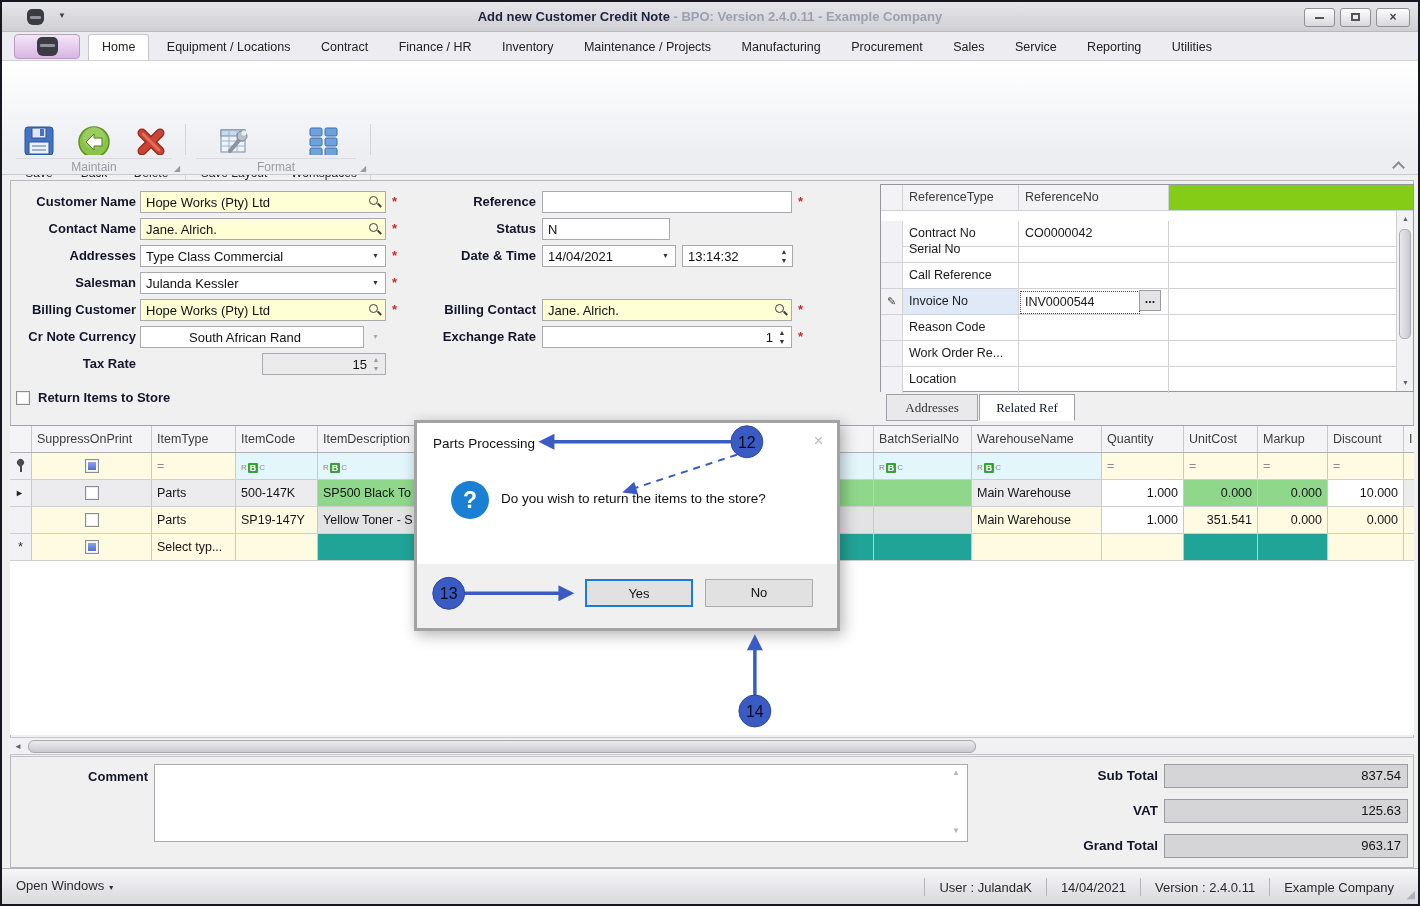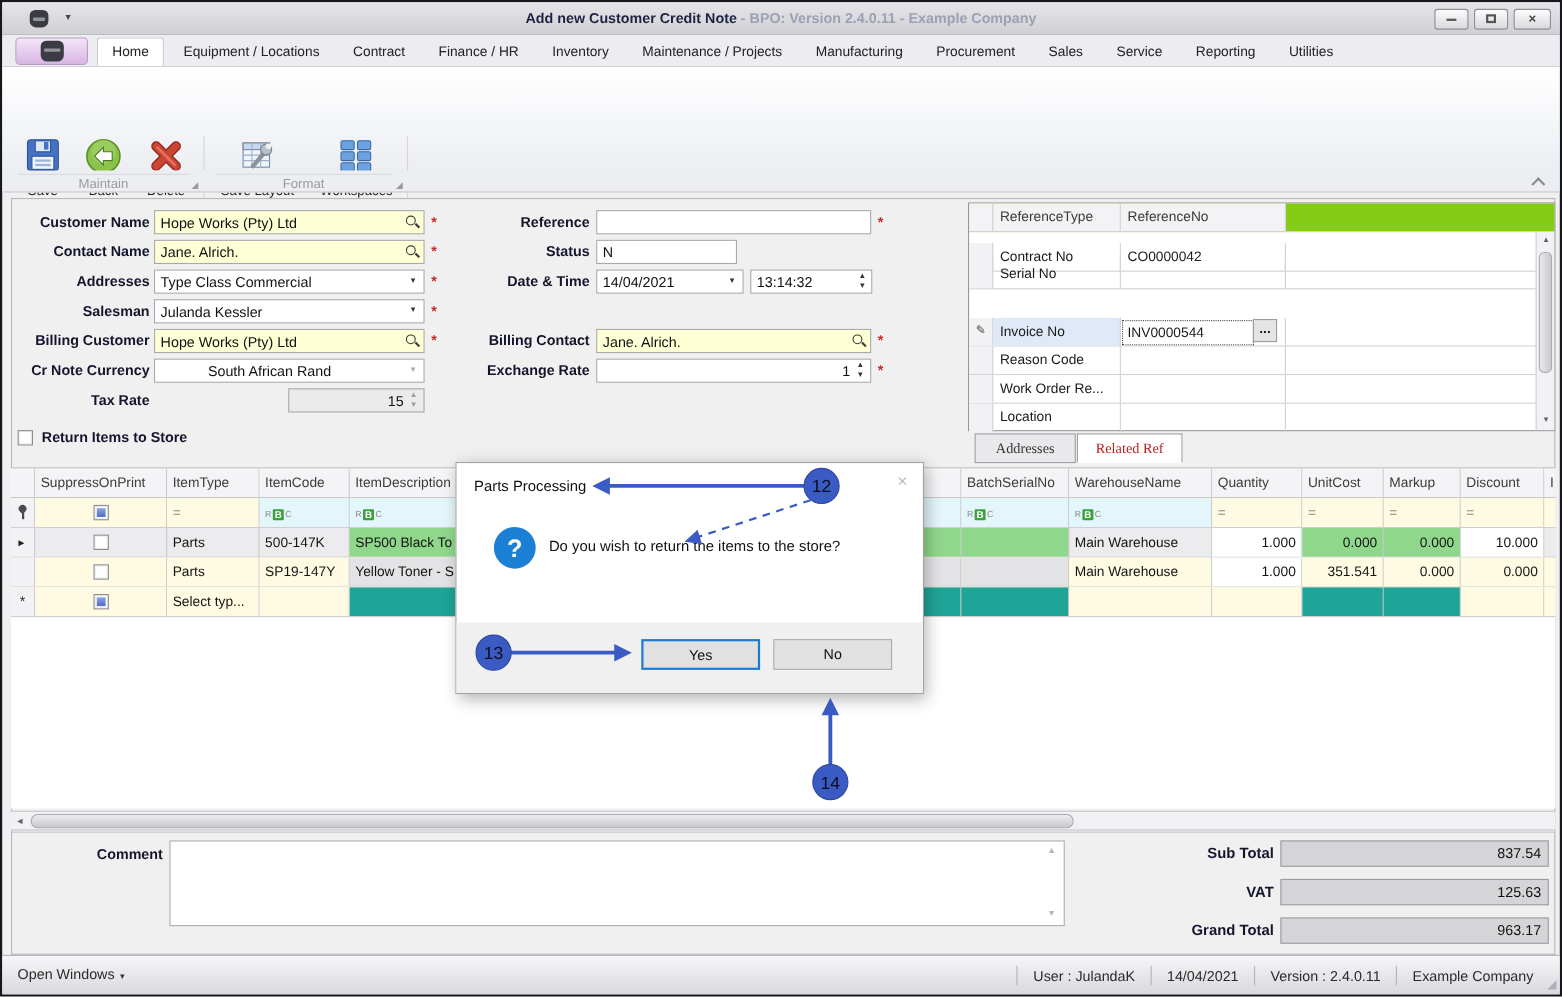--- a/index.html
+++ b/index.html
@@ -59,21 +59,21 @@
   .rcell { position:absolute; top:0; bottom:0; border-right:1px solid #d2d2d6; font-size:12.5px; line-height:25px; padding:0 6px; overflow:hidden; white-space:nowrap; color:#1a1a1a; }
   .rc-ind { left:0; width:22px; background:#f2f2f4; }
   .rc-type { left:22px; width:116px; }
   .rc-no { left:138px; width:150px; }
   .rhead { background:#f3f3f5; color:#3a3a3a; }
   .vscroll { position:absolute; right:0; top:26px; bottom:0; width:17px; background:#f2f2f4; border-left:1px solid #d0d0d4; }
   .sbtn { width:17px; height:16px; font-size:7px; color:#606068; text-align:center; line-height:16px; }
   .vthumb { position:absolute; left:2px; width:12px; border:1px solid #ababb2; border-radius:5px; background:linear-gradient(90deg,#e8e8ec,#c9c9cf); }
   .btab { position:absolute; top:392px; height:27px; font-size:13px; line-height:25px; text-align:center; border:1px solid #a0a0a6;font-family:Liberation Serif, serif; }
   .btab.inactive { background:#e9e9ec; color:#333; }
-  .btab.active { background:#fff; color:#b91c1c; border-bottom-color:#fff; }
+  .btab.active { background:#fff; color:#0f172a; border-bottom-color:#fff; }
 
   
   .maingrid { position:absolute; left:8px; top:423px; width:1404px; height:310px; background:#fff; border-top:1px solid #a2a2a8; }
   .grow { position:absolute; left:0; width:1404px; border-bottom:1px solid #cfcfd3; }
   .gc { position:absolute; top:0; bottom:0; border-right:1px solid #c9c9cd; font-size:12.5px; line-height:26px; padding:0 5px; overflow:hidden; white-space:nowrap; color:#141414; }
   .num { text-align:right; }
   .col-ind{left:0;width:22px;background:#f2f2f4;} .col-sup{left:22px;width:120px;}
   .col-type{left:142px;width:84px;} .col-code{left:226px;width:82px;} .col-desc{left:308px;width:556px;}
   .col-batch{left:864px;width:98px;} .col-wh{left:962px;width:130px;} .col-qty{left:1092px;width:82px;}
   .col-cost{left:1174px;width:74px;} .col-mk{left:1248px;width:70px;} .col-disc{left:1318px;width:76px;} .col-i{left:1394px;width:10px;border-right:none;}
@@ -89,21 +89,21 @@
   .hscroll { position:absolute; left:8px; top:735px; width:1404px; height:18px; background:#f1f1f3; border-top:1px solid #c6c6ca; border-bottom:1px solid #c6c6ca; }
   .hthumb { position:absolute; left:18px; top:2px; width:948px; height:13px; border:1px solid #a8a8b0; border-radius:6px; background:linear-gradient(#ececf0,#c8c8ce); }
 
   
   .totbox { position:absolute; left:1162px; width:244px; height:24px; background:#d5d5d8; border:1px solid #9b9ba2; font-size:13px; line-height:22px; text-align:right; padding:0 6px; color:#111; }
   .totlbl { position:absolute; width:150px; text-align:right; font-size:13.5px; font-weight:bold; color:#14142c; line-height:24px; }
   .statusbar { position:absolute; left:0; right:0; bottom:0; height:36px; background:linear-gradient(#f6f6f8,#d9d9de); border-top:1px solid #b2b2b8; font-size:13px; color:#2a2a2a; }
   .sbsep { width:1px; height:18px; background:#b4b4ba; }
 
   
-  .dialog { position:absolute; left:412px; top:418px; width:426px; height:211px; background:#fff; border:1px solid #a3a3a3; box-shadow:3px 4px 14px rgba(0,0,0,.3); z-index:20; }
+  .dialog { position:absolute; left:412px; top:418px; width:426px; height:211px; background:#fff; border:3px solid #a3a3a3; box-shadow:3px 4px 14px rgba(0,0,0,.3); z-index:20; }
   .dlg-foot { position:absolute; left:0; right:0; bottom:0; height:64px; background:#f0f0f0; }
   .dlg-btn { position:absolute; top:15px; width:108px; height:28px; background:#e1e1e1; font-size:13px; text-align:center; line-height:25px; color:#111; }
   .qcirc { position:absolute; left:34px; top:58px; width:38px; height:38px; border-radius:50%; background:#1b7fd4; color:#fff; font-size:23px; font-weight:bold; text-align:center; line-height:38px; }
 
   
   .overlay { position:absolute; inset:0; z-index:50; pointer-events:none; }
 </style>
 </head>
 <body>
 
@@ -243,21 +243,21 @@
   <input class="finput" style="left: 138px; top: 270px; width: 246px;" value="Julanda Kessler">
   <span class="ddarrow" style="left:370px;top:277px;">▼</span>
   <span class="req" style="left:390px;top:270px;">*</span>
 
   <div class="flabel" style="left:10px;top:297px;width:124px;">Billing Customer</div>
   <input class="finput yellow" style="left: 138px; top: 297px; width: 246px;" value="Hope Works (Pty) Ltd">
   <span class="mag" style="left:366px;top:301px;"></span>
   <span class="req" style="left:390px;top:297px;">*</span>
 
   <div class="flabel" style="left:10px;top:324px;width:124px;">Cr Note Currency</div>
-  <input class="finput" style="left: 138px; top: 324px; width: 246px; padding-left: 48px;" value="South African Rand">
+  <input class="finput" style="left: 138px; top: 324px; width: 224px; padding-left: 48px;" value="South African Rand">
   <span class="ddarrow dim" style="left:370px;top:331px;">▼</span>
 
   <div class="flabel" style="left:10px;top:351px;width:124px;">Tax Rate</div>
   <input class="finput gray" style="left: 260px; top: 351px; width: 124px; text-align: right; padding-right: 18px;" value="15">
   <span class="spin dim" style="left:368px;top:353px;"><span>▲</span><br><span>▼</span></span>
 
   <div class="abs" style="left:14px;top:389px;">
       <div class="cbox"></div>
     </div>
   <div class="flabel" style="left:36px;top:385px;width:220px;text-align:left;">Return Items to Store</div>
@@ -292,20 +292,25 @@
       <div class="rcell rc-no rhead">ReferenceNo</div>
     </div>
     <div class="rrow" style="top:36px;">
       <div class="rcell rc-ind"></div>
       <div class="rcell rc-type">Contract No</div>
       <div class="rcell rc-no">CO0000042</div>
     </div>
     <div class="rrow" style="top:52px;">
       <div class="rcell rc-ind"></div>
       <div class="rcell rc-type">Serial No</div>
+      <div class="rcell rc-no"></div>
+    </div>
+    <div class="rrow" style="top:78px;">
+      <div class="rcell rc-ind"></div>
+      <div class="rcell rc-type">Call Reference</div>
       <div class="rcell rc-no"></div>
     </div>
     <div class="rrow" style="top:104px;">
       <div class="rcell rc-ind" style="font-size:11px;color:#444;">✎</div>
       <div class="rcell rc-type" style="background:#dfe9f8;">Invoice No</div>
       <div class="rcell rc-no" style="padding:1px 2px;">
         <span style="display:inline-block;width:118px;height:21px;outline:1px dotted #444;line-height:21px;padding:0 4px;">INV0000544</span><span style="display:inline-block;width:22px;height:21px;background:#e4e4e6;border:1px solid #9a9aa0;text-align:center;line-height:17px;font-weight:bold;vertical-align:top;">...</span>
       </div>
     </div>
     <div class="rrow" style="top:130px;">

